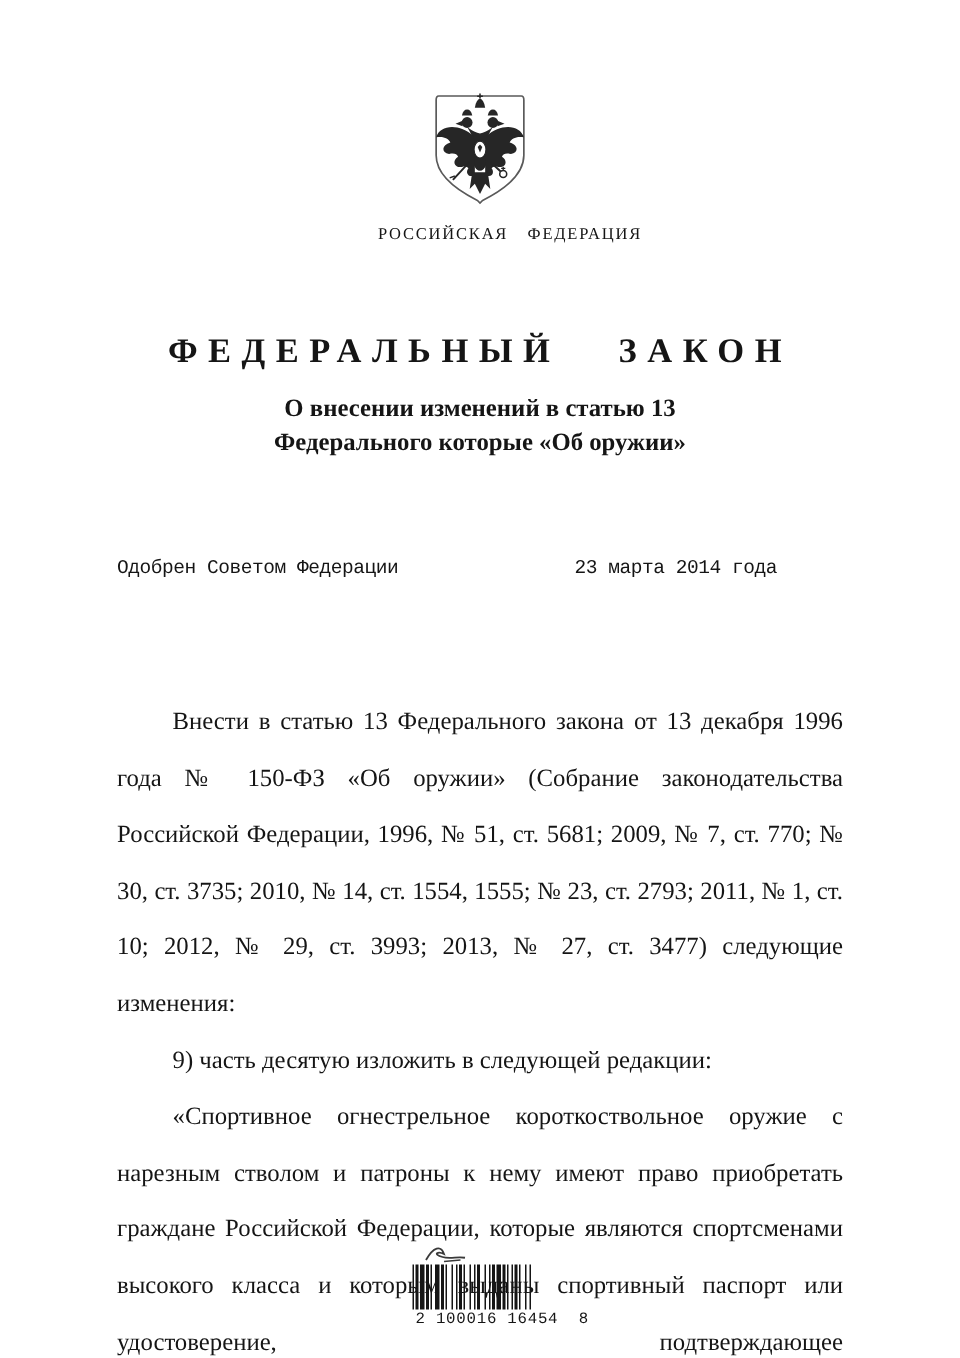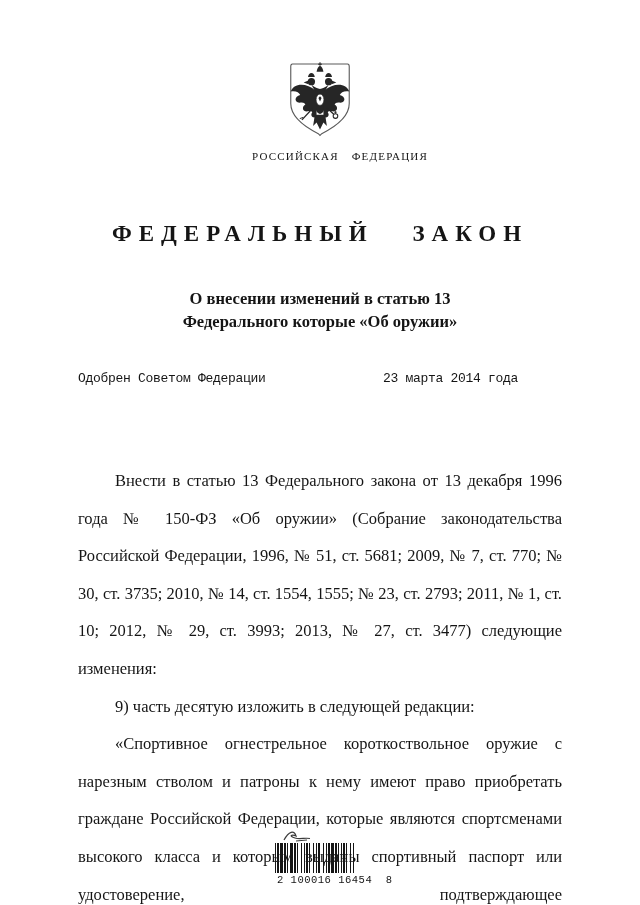--- a/index.html
+++ b/index.html
@@ -23,21 +23,21 @@
     font-weight:400;
     padding-left:40px;
   }
   .doctype-line{
     position:absolute;top:177px;left:0;right:0;
     text-align:center;
     font-size:23px;font-weight:bold;
     letter-spacing:7px;word-spacing:26px;margin-top:44px;
   }
   .doc-title{
-    position:absolute;top:287px;left:0;right:0;
+    position:absolute;top:260px;left:0;right:0;
     text-align:center;
     font-size:16.5px;font-weight:bold;
     line-height:23px;
   }
   .adoption{
     position:absolute;top:371px;left:78px;width:484px;
     font-size:16.5px;
   }
   .adoption-row{position:relative;height:31px;}
   .adoption-row .date{position:absolute;left:305px;top:0;white-space:nowrap;}

